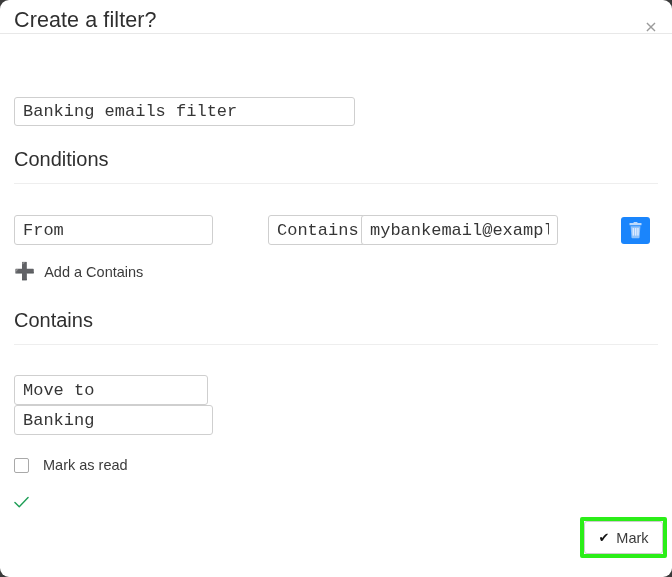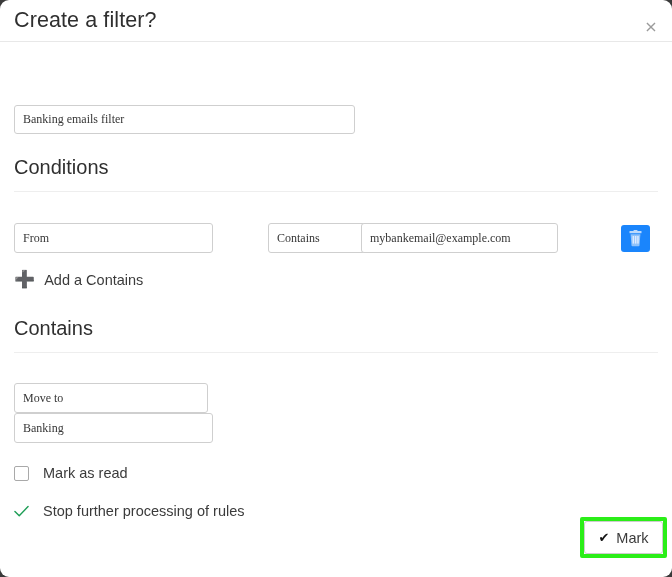--- a/index.html
+++ b/index.html
@@ -19,21 +19,21 @@
     left: 0; top: 0;
     width: 672px;
     height: 577px;
     background: #ffffff;
     border-radius: 9px;
     overflow: hidden;
   }
   
   .dialog-header {
     position: relative;
-    height: 42px;
+    height: 34px;
     border-bottom: 1px solid #e8e8e8;
   }
   .dialog-title {
     position: absolute;
     left: 14px;
     top: 8px;
     font-size: 21.5px;
     color: #2f2f2f;
     letter-spacing: 0.1px;
     white-space: nowrap;
@@ -55,22 +55,22 @@
   .dialog-body {
     position: relative;
     padding: 0;
   }
   .field-input {
     display: block;
     border: 1px solid #cfcfcf;
     border-radius: 3px;
     background: #fff;
     color: #363636;
-    font-family: Liberation Serif, serif;
-    font-size: 12px;
+    font-family: Liberation Mono, monospace;
+    font-size: 17px;
     padding: 4px 8px;
     outline: none;
   }
   .field-input::placeholder { color: #363636; }
 
   #filter-name {
     position: absolute;
     left: 14px;
     top: 63px;
     width: 341px;
@@ -274,21 +274,20 @@
       <span class="checkbox-box"></span>
       <span class="checkbox-label">Mark as read</span>
     </div>
 
     <div id="row-stop-rules" class="checkbox-row">
       <span class="checkmark-green">
         <svg width="16" height="13" viewBox="0 0 16 13" aria-hidden="true">
           <path d="M1 6.4 L5.6 11 L15 1.2" fill="none" stroke="#1e9e56" stroke-width="1.5" stroke-linecap="round" stroke-linejoin="round"></path>
         </svg>
       </span>
-      <span class="checkbox-label">Stop further processing of rules</span>
     </div>
 
   </div>
 
   <div class="done-highlight">
     <button class="done-button">
       <span class="check-icon-black">✔</span>
       <span class="done-label">Mark</span>
     </button>
   </div>

